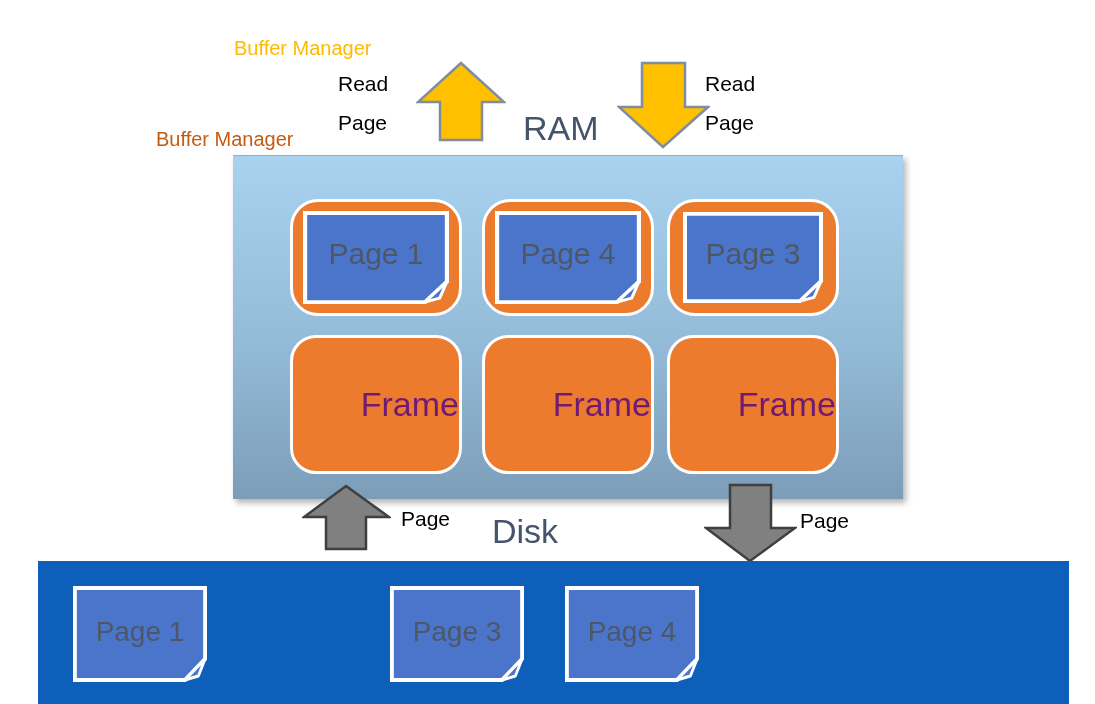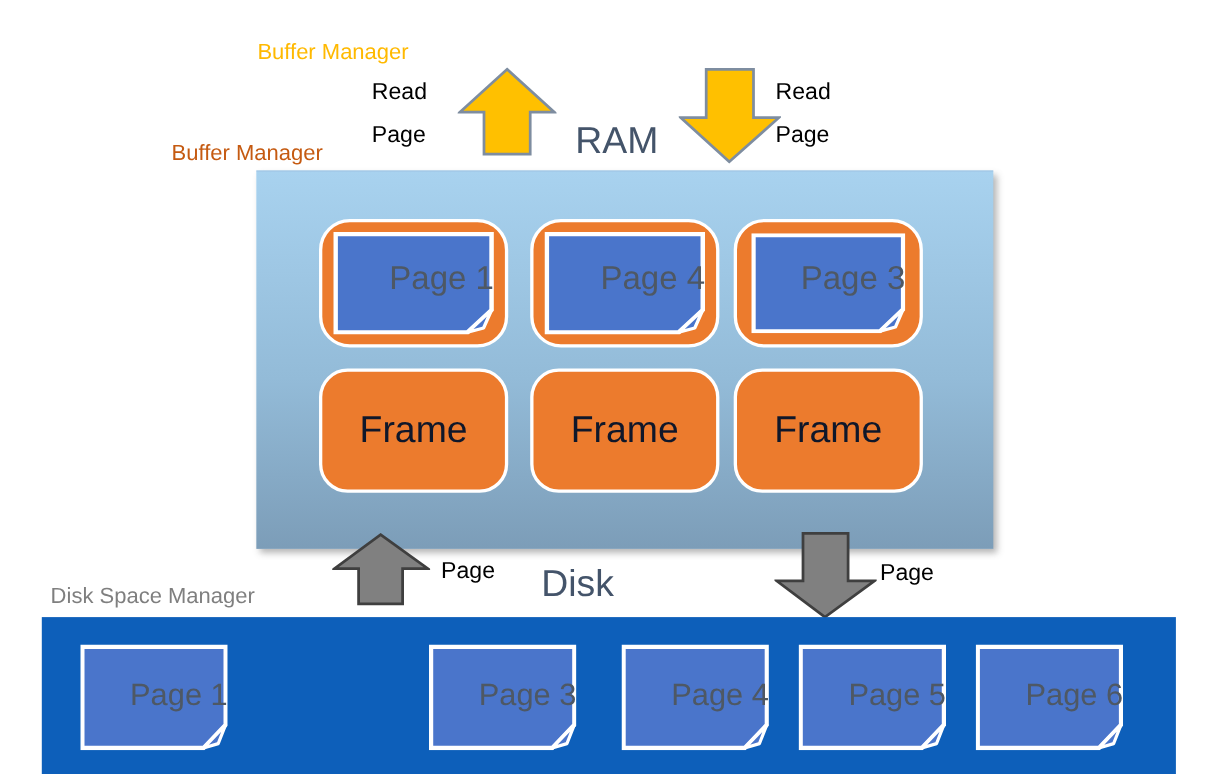--- a/index.html
+++ b/index.html
@@ -24,28 +24,28 @@
     box-shadow:3px 4px 6px rgba(90,90,90,0.45);
   }
   .slot { position:absolute; top:43px; width:172px; }
   .slot-0 { left:57px; } .slot-1 { left:249px; } .slot-2 { left:434px; }
   .page-frame {
     height:117px; box-sizing:border-box;
     background:var(--orange-frame); border:3px solid #fff; border-radius:28px;
     display:flex; align-items:center; justify-content:center;
   }
   .frame-box {
-    margin-top:19px; height:113px; box-sizing:border-box;
+    margin-top:19px; height:139px; box-sizing:border-box;
     background:var(--orange-frame); border:3px solid #fff; border-radius:26px;
-    display:flex; align-items:center; justify-content:center;
-    color:#0f172a; font-size:34px;
+    display:flex; align-items:center; justify-content:flex-end;
+    color:#701a75; font-size:34px;
   }
 
   
-  .page-doc { position:relative; display:flex; align-items:center; justify-content:flex-end; }
+  .page-doc { position:relative; display:flex; align-items:center; justify-content:center; }
   .page-doc svg { position:absolute; inset:0; width:100%; height:100%; }
   .page-doc .page-label { position:relative; color:var(--page-text); }
   .ram-page { width:146px; height:93px; }
   .ram-page .page-label { font-size:30px; margin-bottom:8px; }
   .page-body { fill:var(--page-blue); stroke:#fff; stroke-width:4; stroke-linejoin:miter; }
   .page-flap { fill:var(--page-blue); stroke:#fff; stroke-width:3; stroke-linejoin:round; }
 
   
   .arrow-gold path { fill:var(--gold-arrow); stroke:var(--gold-arrow-stroke); stroke-width:2.5; stroke-linejoin:miter; }
   .arrow-gray path { fill:var(--gray-arrow); stroke:var(--gray-arrow-stroke); stroke-width:2.5; stroke-linejoin:miter; }
@@ -142,21 +142,20 @@
   <span class="abs lbl-black-big" style="left:401px; top:499px;">Page</span>
 
   <span class="abs lbl-slate" style="left:492px; top:512px;">Disk</span>
 
   <svg class="abs arrow-gray" style="left:704px; top:483px;" width="93" height="80" viewBox="0 0 93 80">
     <path d="M46 78 L2 45 L26 45 L26 2 L67 2 L67 45 L91 45 Z"></path>
   </svg>
 
   <span class="abs lbl-black-big" style="left:800px; top:501px;">Page</span>
 
-  <span class="abs lbl-gray" style="left:46px; top:531px;">Disk Space Manager</span>
 
   <div class="abs disk-bar">
 
     <div class="page-doc disk-page dp-0">
       <svg viewBox="0 0 140 96" preserveAspectRatio="none">
         <path class="page-body" d="M2 2 L138 2 L138 73 L117 94 L2 94 Z"></path>
         <path class="page-flap" d="M117 94 L138 73 L131 90 Z"></path>
       </svg>
       <span class="page-label">Page 1</span>
     </div>
@@ -171,31 +170,17 @@
     </div>
 
     <div class="page-doc disk-page dp-3">
       <svg viewBox="0 0 140 96" preserveAspectRatio="none">
         <path class="page-body" d="M2 2 L138 2 L138 73 L117 94 L2 94 Z"></path>
         <path class="page-flap" d="M117 94 L138 73 L131 90 Z"></path>
       </svg>
       <span class="page-label">Page 4</span>
     </div>
 
-    <div class="page-doc disk-page dp-4">
-      <svg viewBox="0 0 140 96" preserveAspectRatio="none">
-        <path class="page-body" d="M2 2 L138 2 L138 73 L117 94 L2 94 Z"></path>
-        <path class="page-flap" d="M117 94 L138 73 L131 90 Z"></path>
-      </svg>
-      <span class="page-label">Page 5</span>
-    </div>
 
-    <div class="page-doc disk-page dp-5">
-      <svg viewBox="0 0 140 96" preserveAspectRatio="none">
-        <path class="page-body" d="M2 2 L138 2 L138 73 L117 94 L2 94 Z"></path>
-        <path class="page-flap" d="M117 94 L138 73 L131 90 Z"></path>
-      </svg>
-      <span class="page-label">Page 6</span>
-    </div>
 
   </div>
 
 </div>
 
 </body></html>

